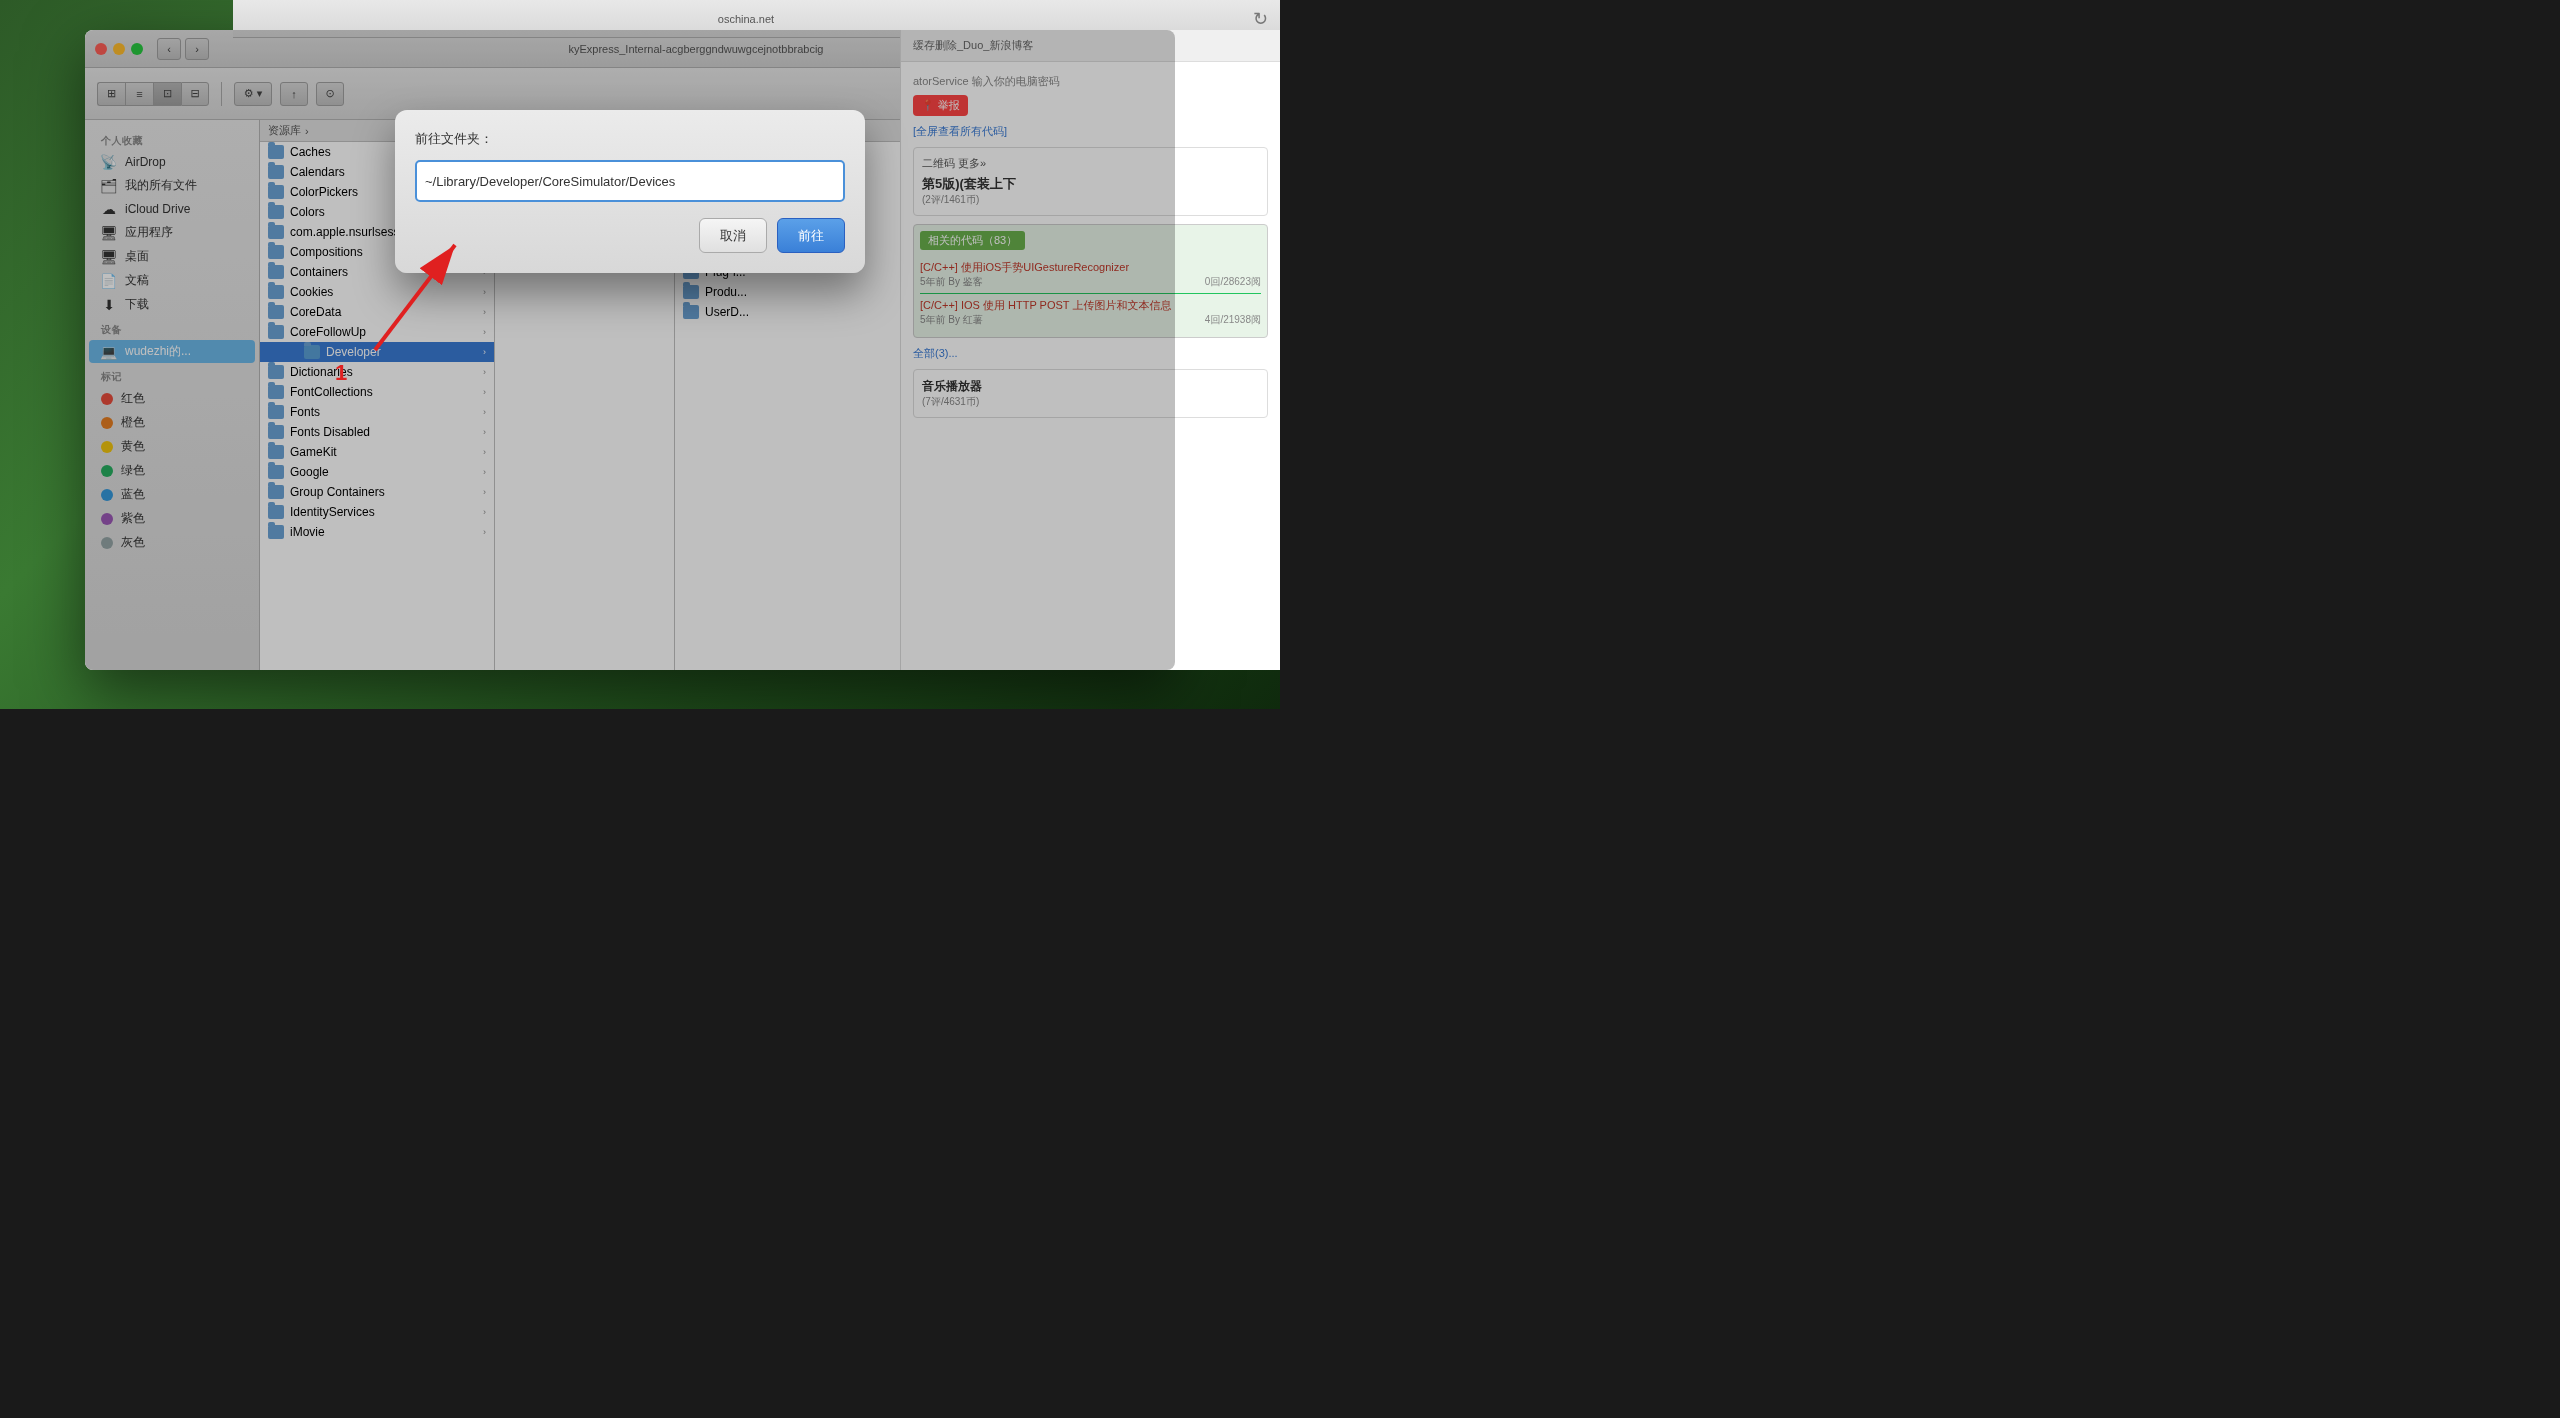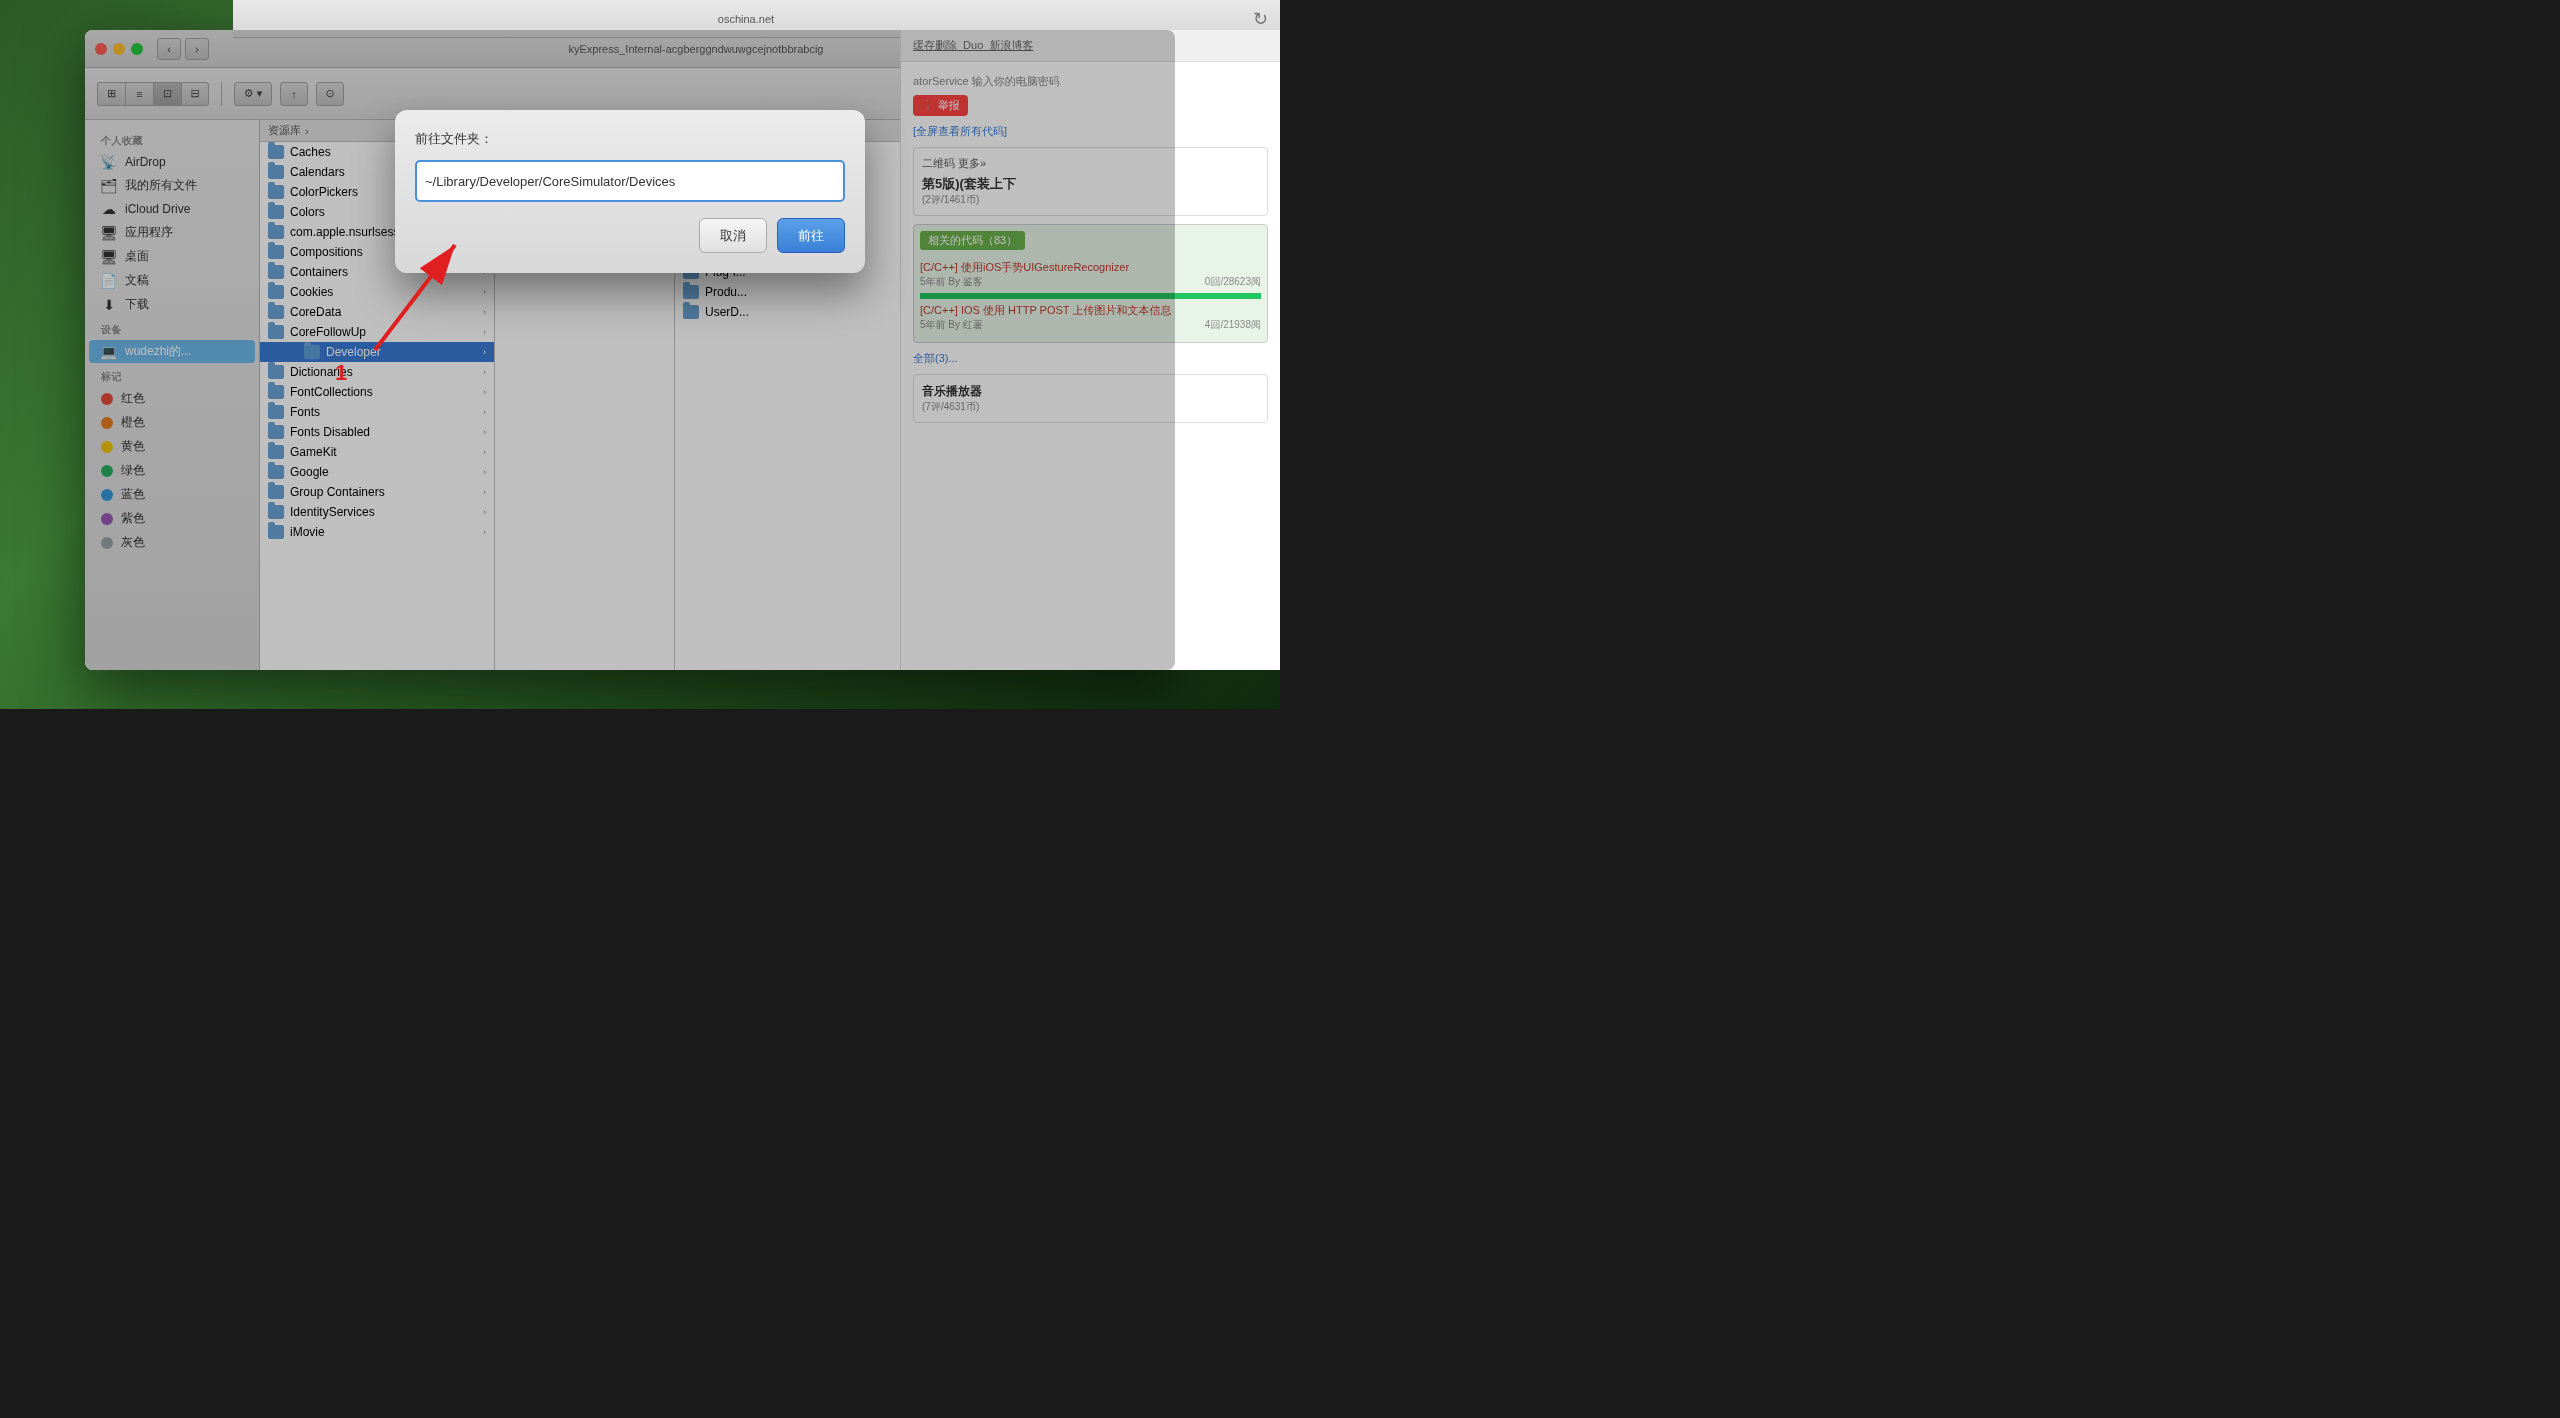--- a/index.html
+++ b/index.html
@@ -587,41 +587,41 @@
       <marker id="arrowhead" markerWidth="10" markerHeight="7" refX="10" refY="3.5" orient="auto">
         <polygon points="0 0, 10 3.5, 0 7" fill="#e02020"></polygon>
       </marker>
     </defs>
     <line x1="290" y1="320" x2="370" y2="215" stroke="#e02020" stroke-width="4" marker-end="url(#arrowhead)"></line>
   </svg>
   <div style="position:absolute;left:250px;top:330px;font-size:22px;color:#e02020;font-weight:bold;pointer-events:none;z-index:201;">1</div>
 </div>
 
 <div style="position:absolute;right:0;top:30px;width:380px;height:640px;background:white;border-left:1px solid #ddd;overflow:hidden;z-index:2;">
-  <div style="height:32px;background:#f0f0f0;border-bottom:1px solid #ddd;display:flex;align-items:center;padding:0 12px;font-size:11px;color:#666;text-decoration:underline;">
+  <div style="height:32px;background:#f0f0f0;border-bottom:1px solid #ddd;display:flex;align-items:center;padding:0 12px;font-size:11px;color:#666;">
     <span>缓存删除_Duo_新浪博客</span>
   </div>
   <div style="padding:12px;overflow-y:auto;height:calc(100% - 32px);font-size:12px;">
     
     <div style="color:#888;font-size:11px;margin-bottom:6px;">atorService 输入你的电脑密码</div>
     
     <div style="background:#ff4444;color:white;padding:3px 8px;border-radius:4px;display:inline-block;font-size:11px;margin-bottom:8px;cursor:pointer;">📍 举报</div>
     
     <div style="color:#3a7bd5;font-size:11px;margin-bottom:8px;cursor:pointer;">[全屏查看所有代码]</div>
     
     <div style="border:1px solid #ddd;padding:8px;margin-bottom:8px;border-radius:4px;">
       <div style="font-size:11px;color:#555;">二维码 更多»</div>
       <div style="font-size:13px;font-weight:bold;color:#333;margin-top:4px;">第5版)(套装上下</div>
       <div style="font-size:10px;color:#888;">(2评/1461币)</div>
     </div>
 
     <div style="background:#e8f4e8;border:1px solid #ccc;padding:6px;border-radius:4px;margin-bottom:8px;font-size:11px;">
       <div style="background:#6ab04c;color:white;padding:2px 8px;border-radius:3px;display:inline-block;font-size:11px;margin-bottom:6px;">相关的代码（83）</div>
       
-      <div style="padding:4px 0;border-bottom:6px solid #22c55e;">
+      <div style="padding:4px 0;border-bottom:1px solid #22c55e;">
         <div style="color:#c0392b;font-size:11px;">[C/C++] 使用iOS手势UIGestureRecognizer</div>
         <div style="color:#888;font-size:10px;display:flex;justify-content:space-between;">
           <span>5年前 By 鉴客</span>
           <span>0回/28623阅</span>
         </div>
       </div>
       
       <div style="padding:4px 0;">
         <div style="color:#c0392b;font-size:11px;">[C/C++] IOS 使用 HTTP POST 上传图片和文本信息</div>
         <div style="color:#888;font-size:10px;display:flex;justify-content:space-between;">

